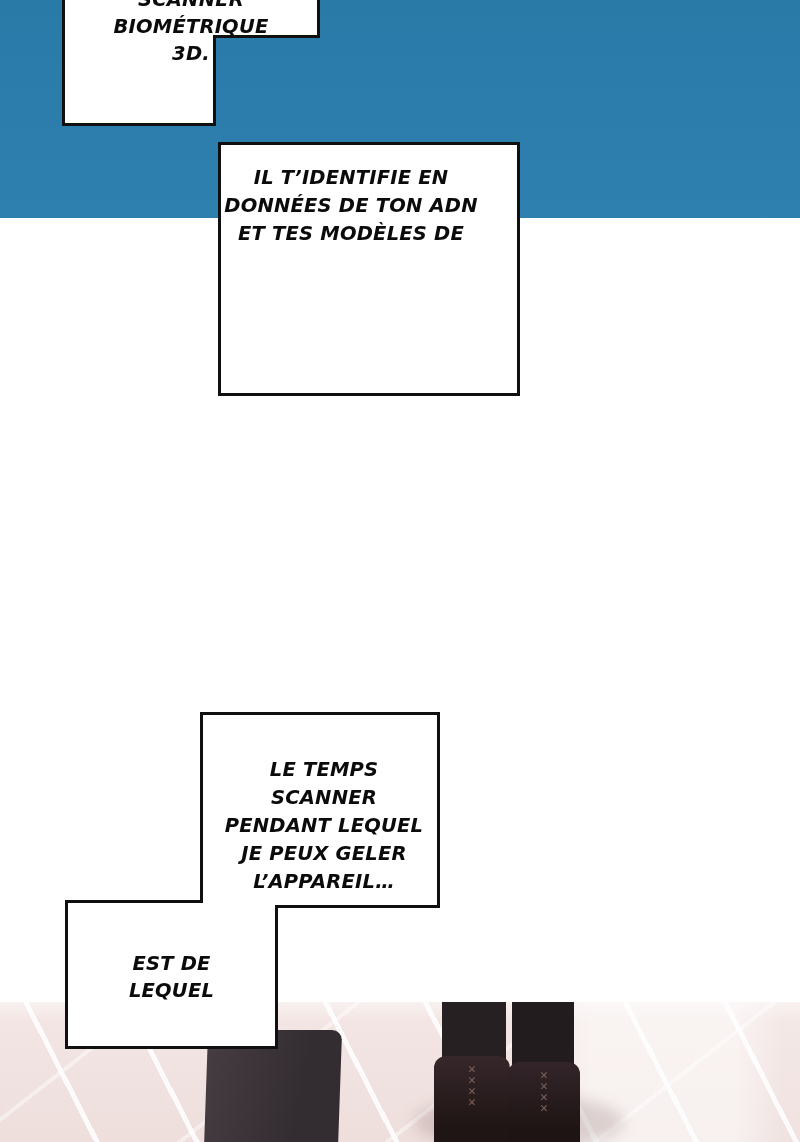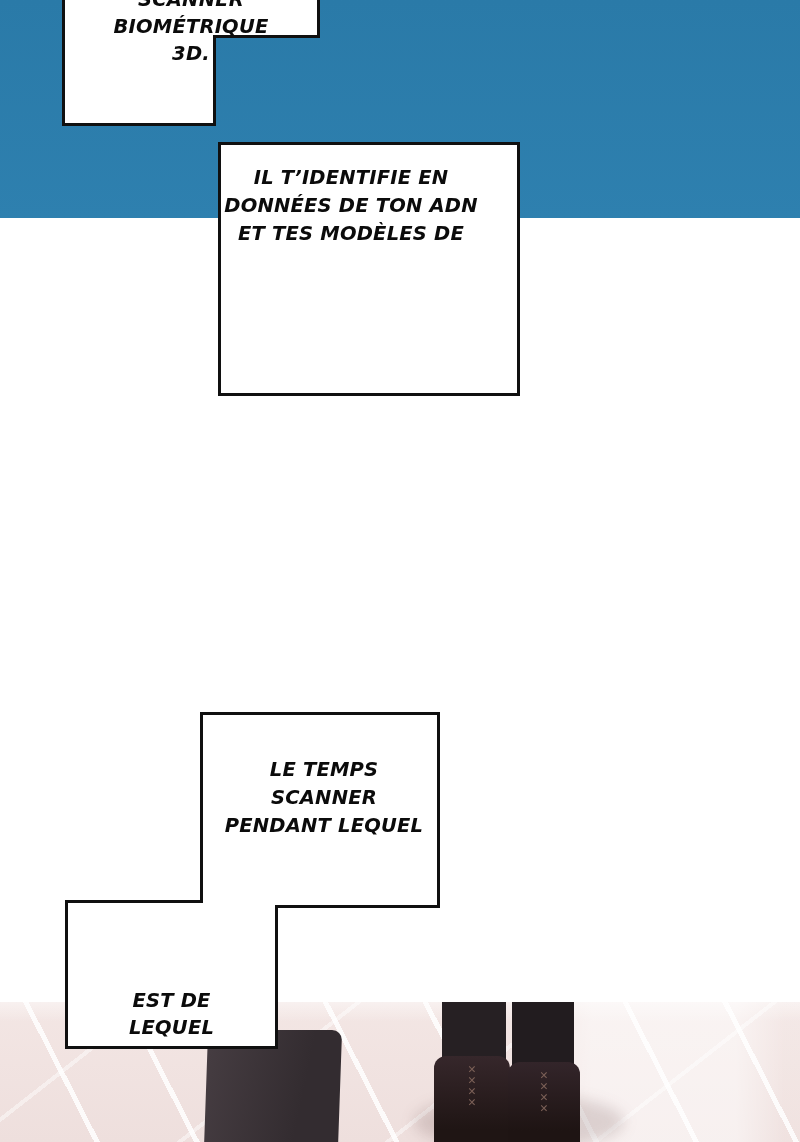--- a/index.html
+++ b/index.html
@@ -23,21 +23,21 @@
   .b4{left:65px;top:900px;width:213px;height:149px;z-index:6;}
   .f3{left:203px;top:715px;width:234px;height:190px;z-index:6;}
   .f4{left:68px;top:903px;width:207px;height:143px;z-index:6;}
   
   .btext{position:absolute;color:#0b0b0b;text-align:center;
          font-weight:700;font-size:19.5px;line-height:27px;letter-spacing:.2px;z-index:8;}
   .btext span{display:block;font-style:italic;}
   .t1{left:62px;top:-14px;width:258px;}
   .t2{left:218px;top:164px;width:266px;line-height:28px;}
   .t3{left:200px;top:756px;width:248px;line-height:28px;}
-  .t4{left:65px;top:950px;width:213px;margin-top:37px;}
+  .t4{left:65px;top:950px;width:213px;}
   
   .artwork{
     position:absolute;left:0;top:1002px;width:800px;height:140px;overflow:hidden;
     background:
       linear-gradient(90deg,rgba(255,255,255,0) 0%,rgba(255,255,255,0) 64%,rgba(255,255,255,.55) 74%,rgba(255,255,255,.55) 92%,rgba(255,255,255,.1) 98%),
       linear-gradient(180deg,rgba(255,255,255,.45) 0%,rgba(255,255,255,0) 14%),
       repeating-linear-gradient(63deg,rgba(255,255,255,0) 0 84px,rgba(255,255,255,.85) 84px 89px),
       repeating-linear-gradient(-38deg,rgba(255,255,255,0) 0 124px,rgba(255,255,255,.45) 124px 128px),
       linear-gradient(180deg,#f3e6e4 0%,#eedfdd 100%);
   }
@@ -102,19 +102,21 @@
   </div>
 
   <div class="brect b3"></div>
   <div class="brect b4"></div>
   <div class="bfill f3"></div>
   <div class="bfill f4"></div>
   <div class="btext t3">
     <span>LE TEMPS</span>
     <span>SCANNER</span>
     <span>PENDANT LEQUEL</span>
+    <span>JE PEUX GELER</span>
+    <span>L’APPAREIL…</span>
   </div>
   <div class="btext t4">
     <span>EST DE</span>
     <span>LEQUEL</span>
   </div>
 
 </div>
 
 </body></html>

